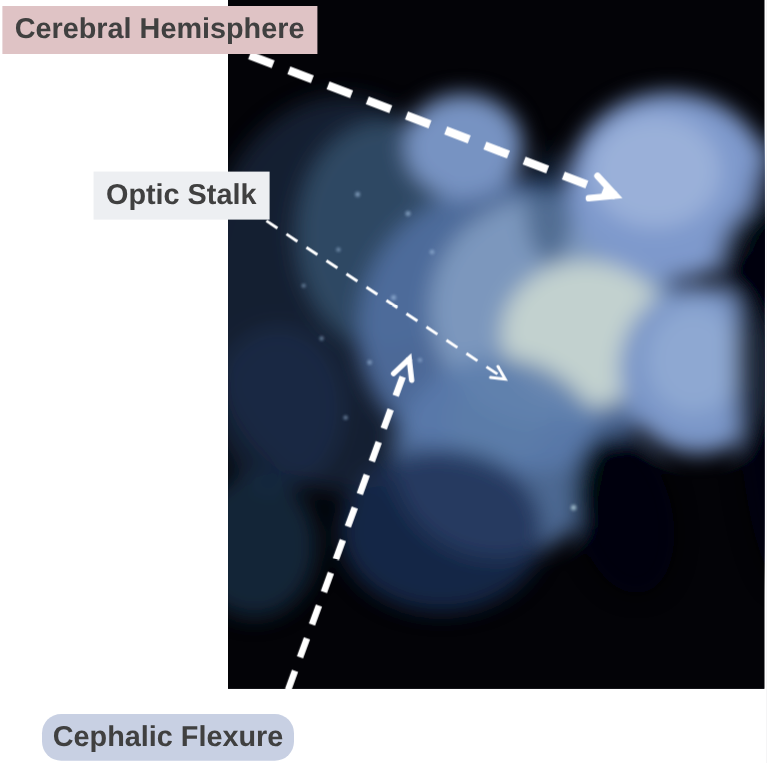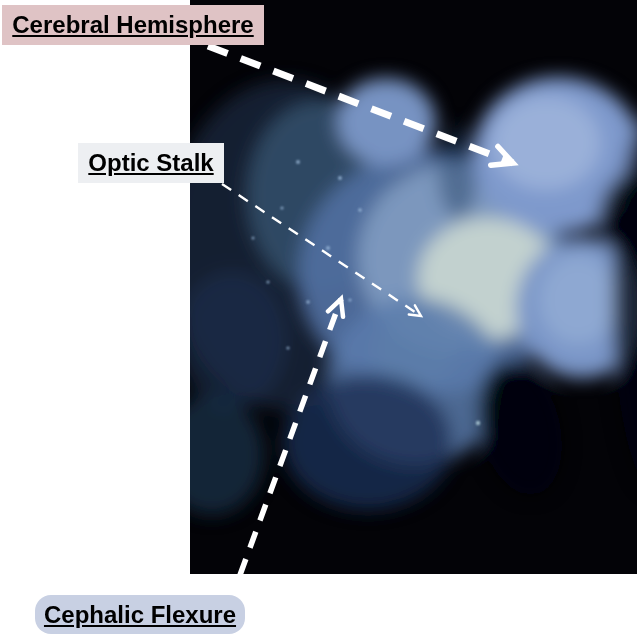--- a/index.html
+++ b/index.html
@@ -14,23 +14,22 @@
   .photo {
     position:absolute; left:190px; top:0;
     width:447px; height:574px;
     background:#030307; z-index:1;
   }
   .photo svg { display:block; width:447px; height:574px; }
 
   .label {
     position:absolute; z-index:2;
     display:flex; align-items:center; justify-content:center;
-    font-weight:bold; color:#000000; font-size:24px;
+    font-weight:bold; color:#404040; font-size:24px;
     white-space:nowrap;
-    text-decoration:underline;
   }
   #label-cerebral  { left:2px;  top:5px;   width:262px; height:40px; }
   #label-optic     { left:78px; top:143px; width:146px; height:40px;justify-content:center; }
   #label-cephalic  { left:35px; top:595px; width:210px; height:39px;border-radius:16px; }
 </style>
 </head>
 <body>
 
 <div id="canvas">
 

